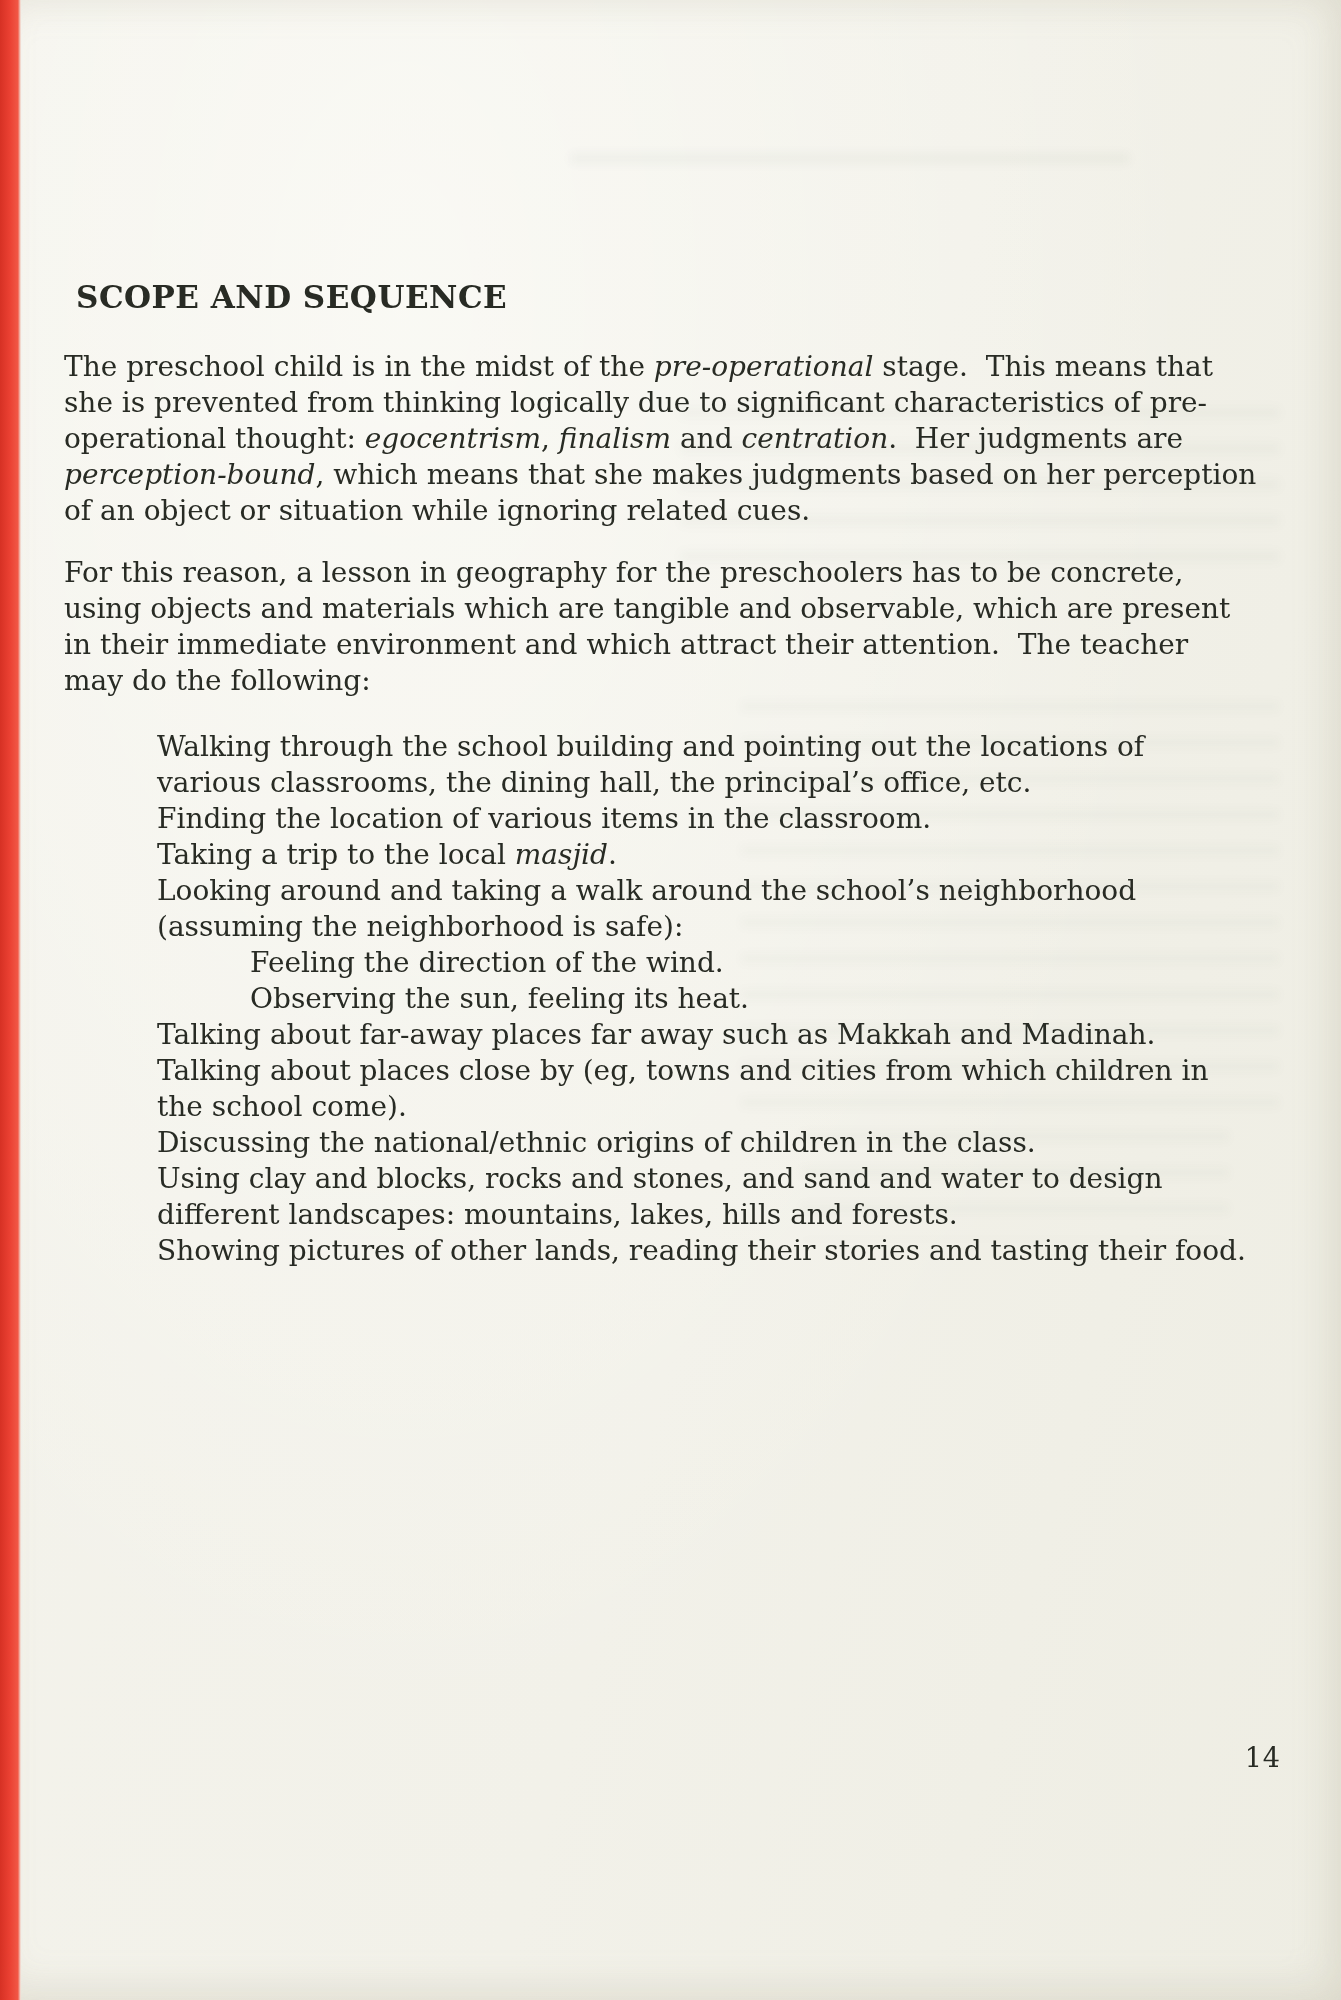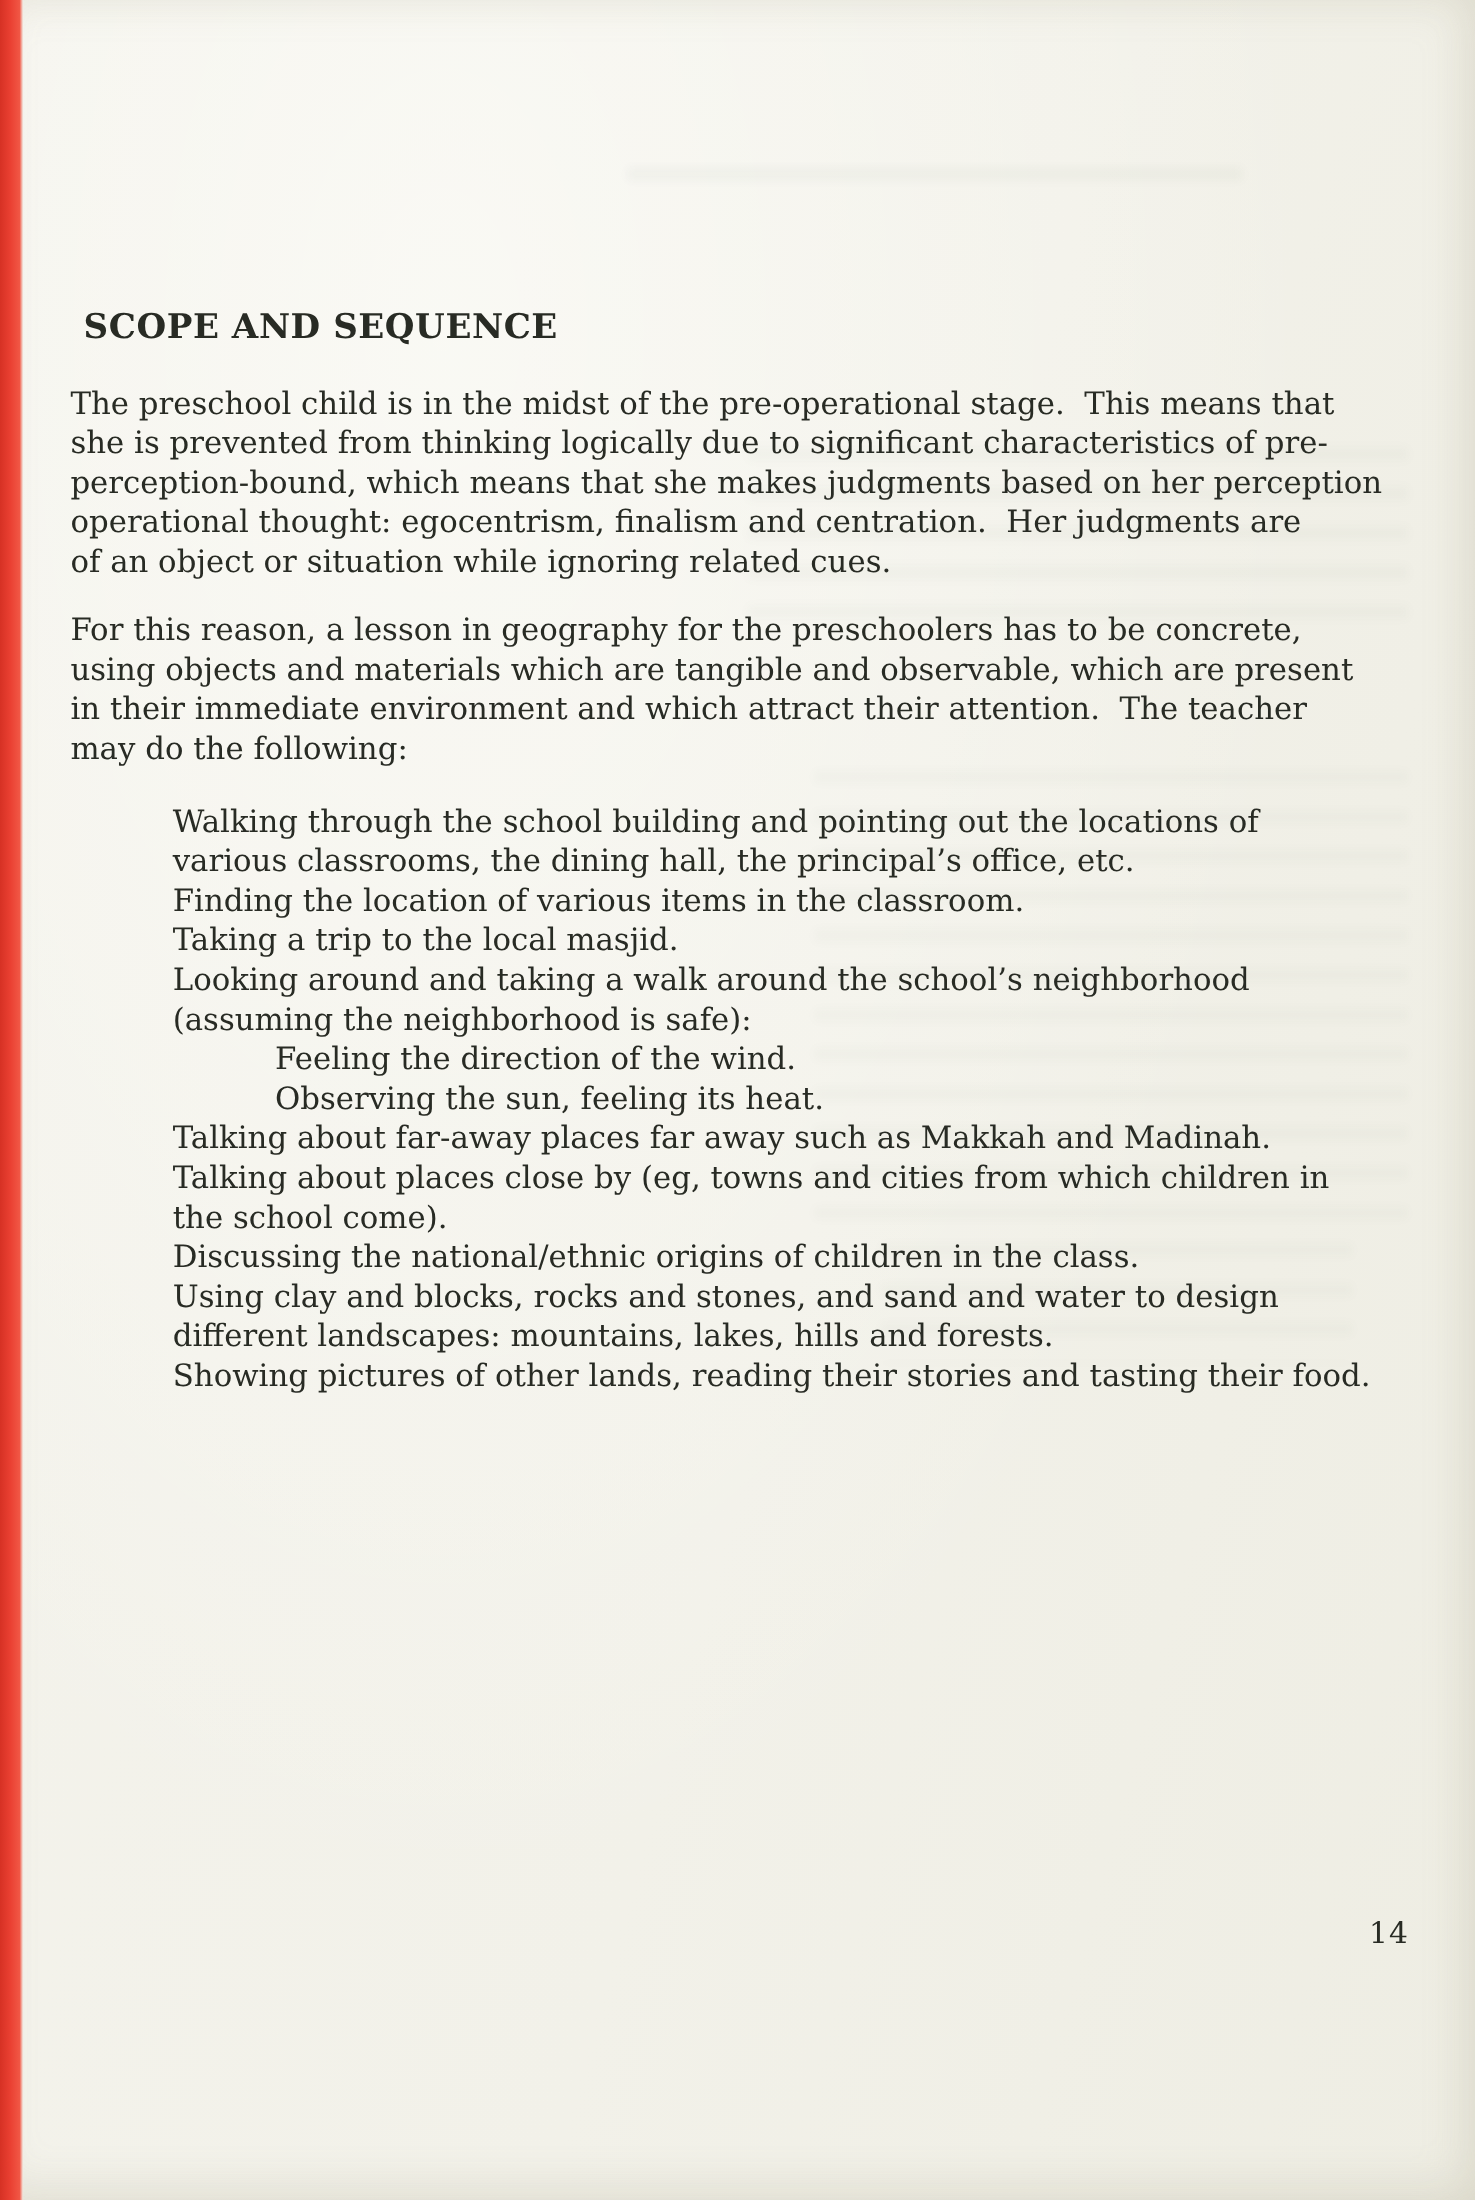--- a/index.html
+++ b/index.html
@@ -52,21 +52,21 @@
     position: absolute;
     left: 64px;
     right: 30px;
     font-size: 28px;
     line-height: 36px;
   }
   #para-intro   { top: 349px; }
   #para-reason  { top: 555px; }
   #list-activities { top: 729px; }
   .line { white-space: pre; }
-  .line .it { }
+  .line .it { font-style: italic; }
   .indent-0 { padding-left: 0; }
   .indent-1 { padding-left: 93px; }
   .indent-2 { padding-left: 186px; }
   .page-number {
     position: absolute;
     top: 1742px;
     left: 0; right: 60px;
     text-align: right;
     font-size: 27px;
     letter-spacing: 1px;
@@ -97,22 +97,22 @@
   <div class="ghost ghost-2"></div>
   <div class="ghost ghost-3"></div>
   <div class="ghost ghost-4"></div>
 
 
   <h2 class="section-heading">SCOPE AND SEQUENCE</h2>
 
   <div class="textblock" id="para-intro">
       <div class="line indent-0"><span>The preschool child is in the midst of the </span><span class="it">pre-operational</span><span> stage.  This means that</span></div>
       <div class="line indent-0"><span>she is prevented from thinking logically due to significant characteristics of pre-</span></div>
+      <div class="line indent-0"><span>operational thought: </span><span class="it">egocentrism</span><span>, </span><span class="it">finalism</span><span> and </span><span class="it">centration</span><span>.  Her judgments are</span></div>
       <div class="line indent-0"><span class="it">perception-bound</span><span>, which means that she makes judgments based on her perception</span></div>
-      <div class="line indent-0"><span>operational thought: </span><span class="it">egocentrism</span><span>, </span><span class="it">finalism</span><span> and </span><span class="it">centration</span><span>.  Her judgments are</span></div>
       <div class="line indent-0"><span>of an object or situation while ignoring related cues.</span></div>
     </div>
 
   <div class="textblock" id="para-reason">
       <div class="line indent-0"><span>For this reason, a lesson in geography for the preschoolers has to be concrete,</span></div>
       <div class="line indent-0"><span>using objects and materials which are tangible and observable, which are present</span></div>
       <div class="line indent-0"><span>in their immediate environment and which attract their attention.  The teacher</span></div>
       <div class="line indent-0"><span>may do the following:</span></div>
     </div>
 

